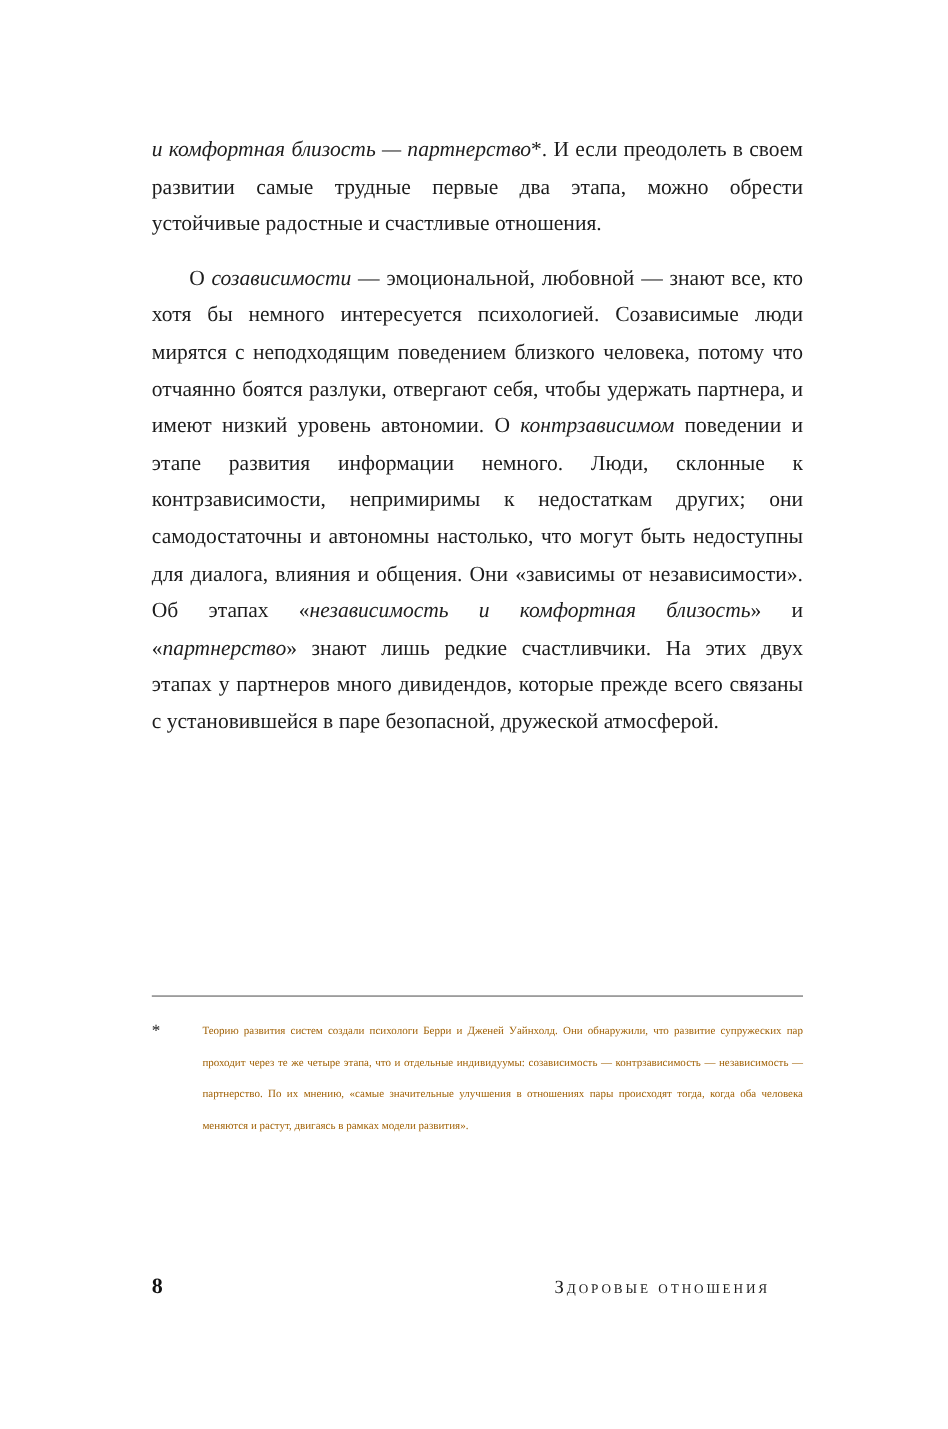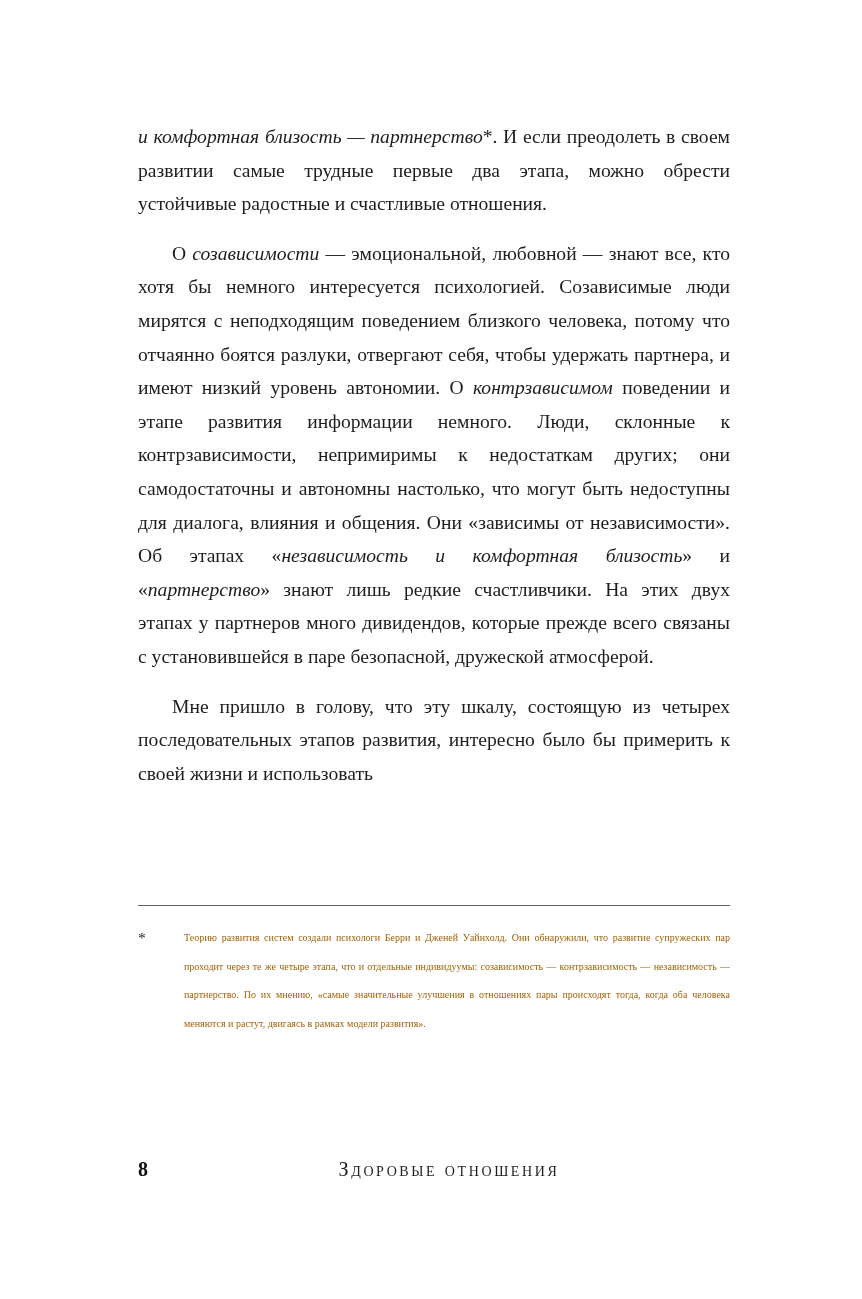--- a/index.html
+++ b/index.html
@@ -83,22 +83,22 @@
   }
   .page-number {
     font-size: 20px;
     font-weight: bold;
     color: #111111;
     width: 60px;
     flex: 0 0 60px;
   }
   .running-title {
     flex: 1 1 auto;
-    text-align: center;
-    font-size: 20px;
+    text-align: right;
+    font-size: 17px;
     letter-spacing: 2.6px;
     color: #1d1d1d;
     font-variant: small-caps;
     padding-right: 30px;
   }
 </style>
 </head>
 <body>
 
 <div class="page">
@@ -106,23 +106,20 @@
   <div class="text-block">
 
     <p class="para">
       <span class="it">и комфортная близость — партнерство</span><span>*. И если преодолеть в своем развитии самые трудные первые два этапа, можно обрести устойчивые радостные и счастливые отношения.</span>
     </p>
 
     <p class="para indent">
       <span>О </span><span class="it">созависимости</span><span> — эмоциональной, любовной — знают все, кто хотя бы немного интересуется психологией. Созависимые люди мирятся с неподходящим поведением близкого человека, потому что отчаянно боятся разлуки, отвергают себя, чтобы удержать партнера, и имеют низкий уровень автономии. О </span><span class="it">контрзависимом</span><span> поведении и этапе развития информации немного. Люди, склонные к контрзависимости, непримиримы к недостаткам других; они самодостаточны и автономны настолько, что могут быть недоступны для диалога, влияния и общения. Они «зависимы от независимости». Об этапах «</span><span class="it">независимость и комфортная близость</span><span>» и «</span><span class="it">партнерство</span><span>» знают лишь редкие счастливчики. На этих двух этапах у партнеров много дивидендов, которые прежде всего связаны с установившейся в паре безопасной, дружеской атмосферой.</span>
     </p>
 
-    <p class="para indent">
-      <span>Мне пришло в голову, что эту шкалу, состоящую из четырех последовательных этапов развития, интересно было бы примерить к своей жизни и использовать</span>
-    </p>
 
   </div>
 
   <div class="footnote-zone">
     <div class="footnote-rule"></div>
     <div class="footnote-row">
       <div class="footnote-marker">*</div>
       <div class="footnote-text">Теорию развития систем создали психологи Берри и Дженей Уайнхолд. Они обнаружили, что развитие супружеских пар проходит через те же четыре этапа, что и отдельные индивидуумы: созависимость — контрзависимость — независимость — партнерство. По их мнению, «самые значительные улучшения в отношениях пары происходят тогда, когда оба человека меняются и растут, двигаясь в рамках модели развития».</div>
     </div>
   </div>

